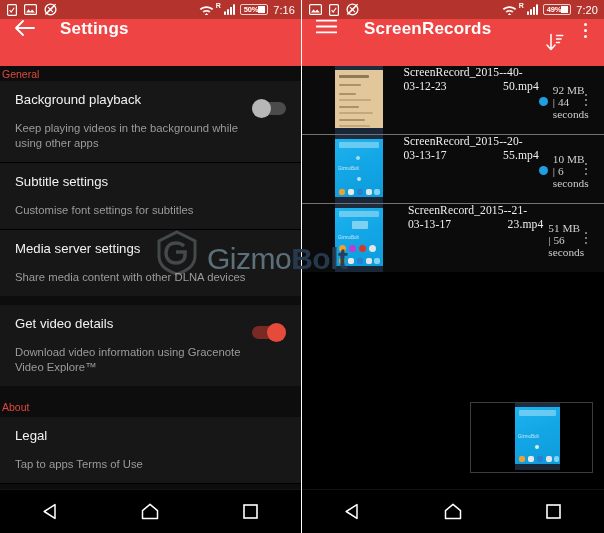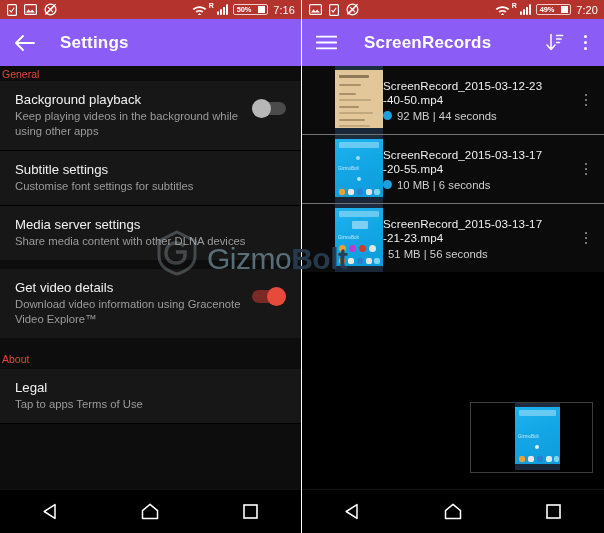--- a/index.html
+++ b/index.html
@@ -18,28 +18,28 @@
     display:flex;align-items:center;padding:0 6px 0 7px;
     font-size:10.5px;position:relative;z-index:5;
   }
   .sb-left{display:flex;align-items:center;gap:7px;}
   .sb-right{margin-left:auto;display:flex;align-items:center;gap:4px;}
   .sb-ico{display:block;}
   .battery{
     display:flex;align-items:center;
     border:1.3px solid #f3cfcc;border-radius:2px;
     height:11px;padding:0 2px 0 3px;box-sizing:border-box;
-    font-size:7.5px;font-weight:bold;letter-spacing:-.2px;color:#fff;gap:7px;
+    font-size:7.5px;font-weight:bold;letter-spacing:-.2px;color:#fff;gap:0;
   }
   .battery .bfill{width:7px;height:7px;background:#fff;display:inline-block;}
   .clock{font-size:11px;letter-spacing:.1px;padding-left:1px;}
 
   
   .appbar{
-    height:47px;background:#8b5cf6;display:flex;align-items:center;
+    height:47px;background:#ef4444;display:flex;
     padding:0 10px 0 14px;position:relative;z-index:4;
   }
   .appbar .title{
     color:#fff;font-size:17px;font-weight:bold;letter-spacing:.2px;
   }
   .left .appbar .title{margin-left:25px;}
   .right .appbar .title{margin-left:27px;}
   .appbar .spacer{flex:1;}
   .appbar-action{display:flex;align-items:center;justify-content:center;}
   .kebab{width:18px;height:22px;display:flex;flex-direction:column;
@@ -53,41 +53,41 @@
     color:#e0483c;font-size:10.5px;padding:1px 0 0 2px;
     height:14px;line-height:14px;overflow:hidden;
   }
   .grp{background:#171717;}
   .row{
     display:flex;align-items:flex-start;
     padding:10px 14px 11px 15px;position:relative;
   }
   .row .txt{flex:1;min-width:0;}
   .row .t1{color:#f2f2f2;font-size:13.2px;line-height:17px;}
-  .row .t2{color:#9b9b9b;font-size:11.3px;line-height:15px;margin-top:1px;}
+  .row .t2{color:#9b9b9b;font-size:11.3px;line-height:15px;margin-top:13px;}
   .divider{height:1px;background:#000;}
   .thin-gap{height:9px;background:#0d0d0d;}
 
   .switch{width:34px;height:13px;border-radius:7px;position:relative;
           margin:11px 1px 0 10px;flex:0 0 auto;}
   .switch .track{position:absolute;left:0;top:0;width:34px;height:13px;border-radius:7px;}
   .switch .knob{position:absolute;top:-3px;width:19px;height:19px;border-radius:50%;}
   .switch.off .track{background:#4b4b4b;}
   .switch.off .knob{left:0;background:#b7b7b7;}
   .switch.on  .track{background:#7a2a24;}
   .switch.on  .knob{right:0;background:#e64a3b;}
 
   
   .rec-scroll{position:absolute;top:66px;left:0;right:0;bottom:43px;background:#000;}
   .rec{display:flex;align-items:stretch;background:#0b0b0b;height:68px;
        position:relative;}
   .rec + .rec{border-top:1px solid #737373;}
   .thumb{width:48px;margin-left:33px;flex:0 0 auto;position:relative;overflow:hidden;}
-  .rec-body{flex:1;display:flex;flex-direction:column;justify-content:center;
-            padding-left:0;min-width:0;}
+  .rec-body{flex:1;display:flex;flex-direction:row;justify-content:center;
+            padding-left:34px;min-width:0;font-family:Liberation Serif, serif;}
   .rec-name{color:#efefef;font-size:11.6px;line-height:14px;letter-spacing:.1px;}
   .rec-meta{display:flex;align-items:center;gap:5px;margin-top:3px;}
   .rec-meta .dot{width:9px;height:9px;border-radius:50%;background:#1e9fe0;flex:0 0 auto;}
   .rec-meta .dot.hidden{visibility:hidden;width:0;}
   .rec-meta .mtxt{color:#cfcfcf;font-size:11.3px;}
   .rec-kebab{width:22px;display:flex;align-items:center;justify-content:center;
              flex:0 0 auto;padding-right:7px;}
   .rec-kebab .kb{display:flex;flex-direction:column;gap:2.5px;}
   .rec-kebab .kb i{width:2.6px;height:2.6px;border-radius:50%;background:#9a9a9a;display:block;}
 

